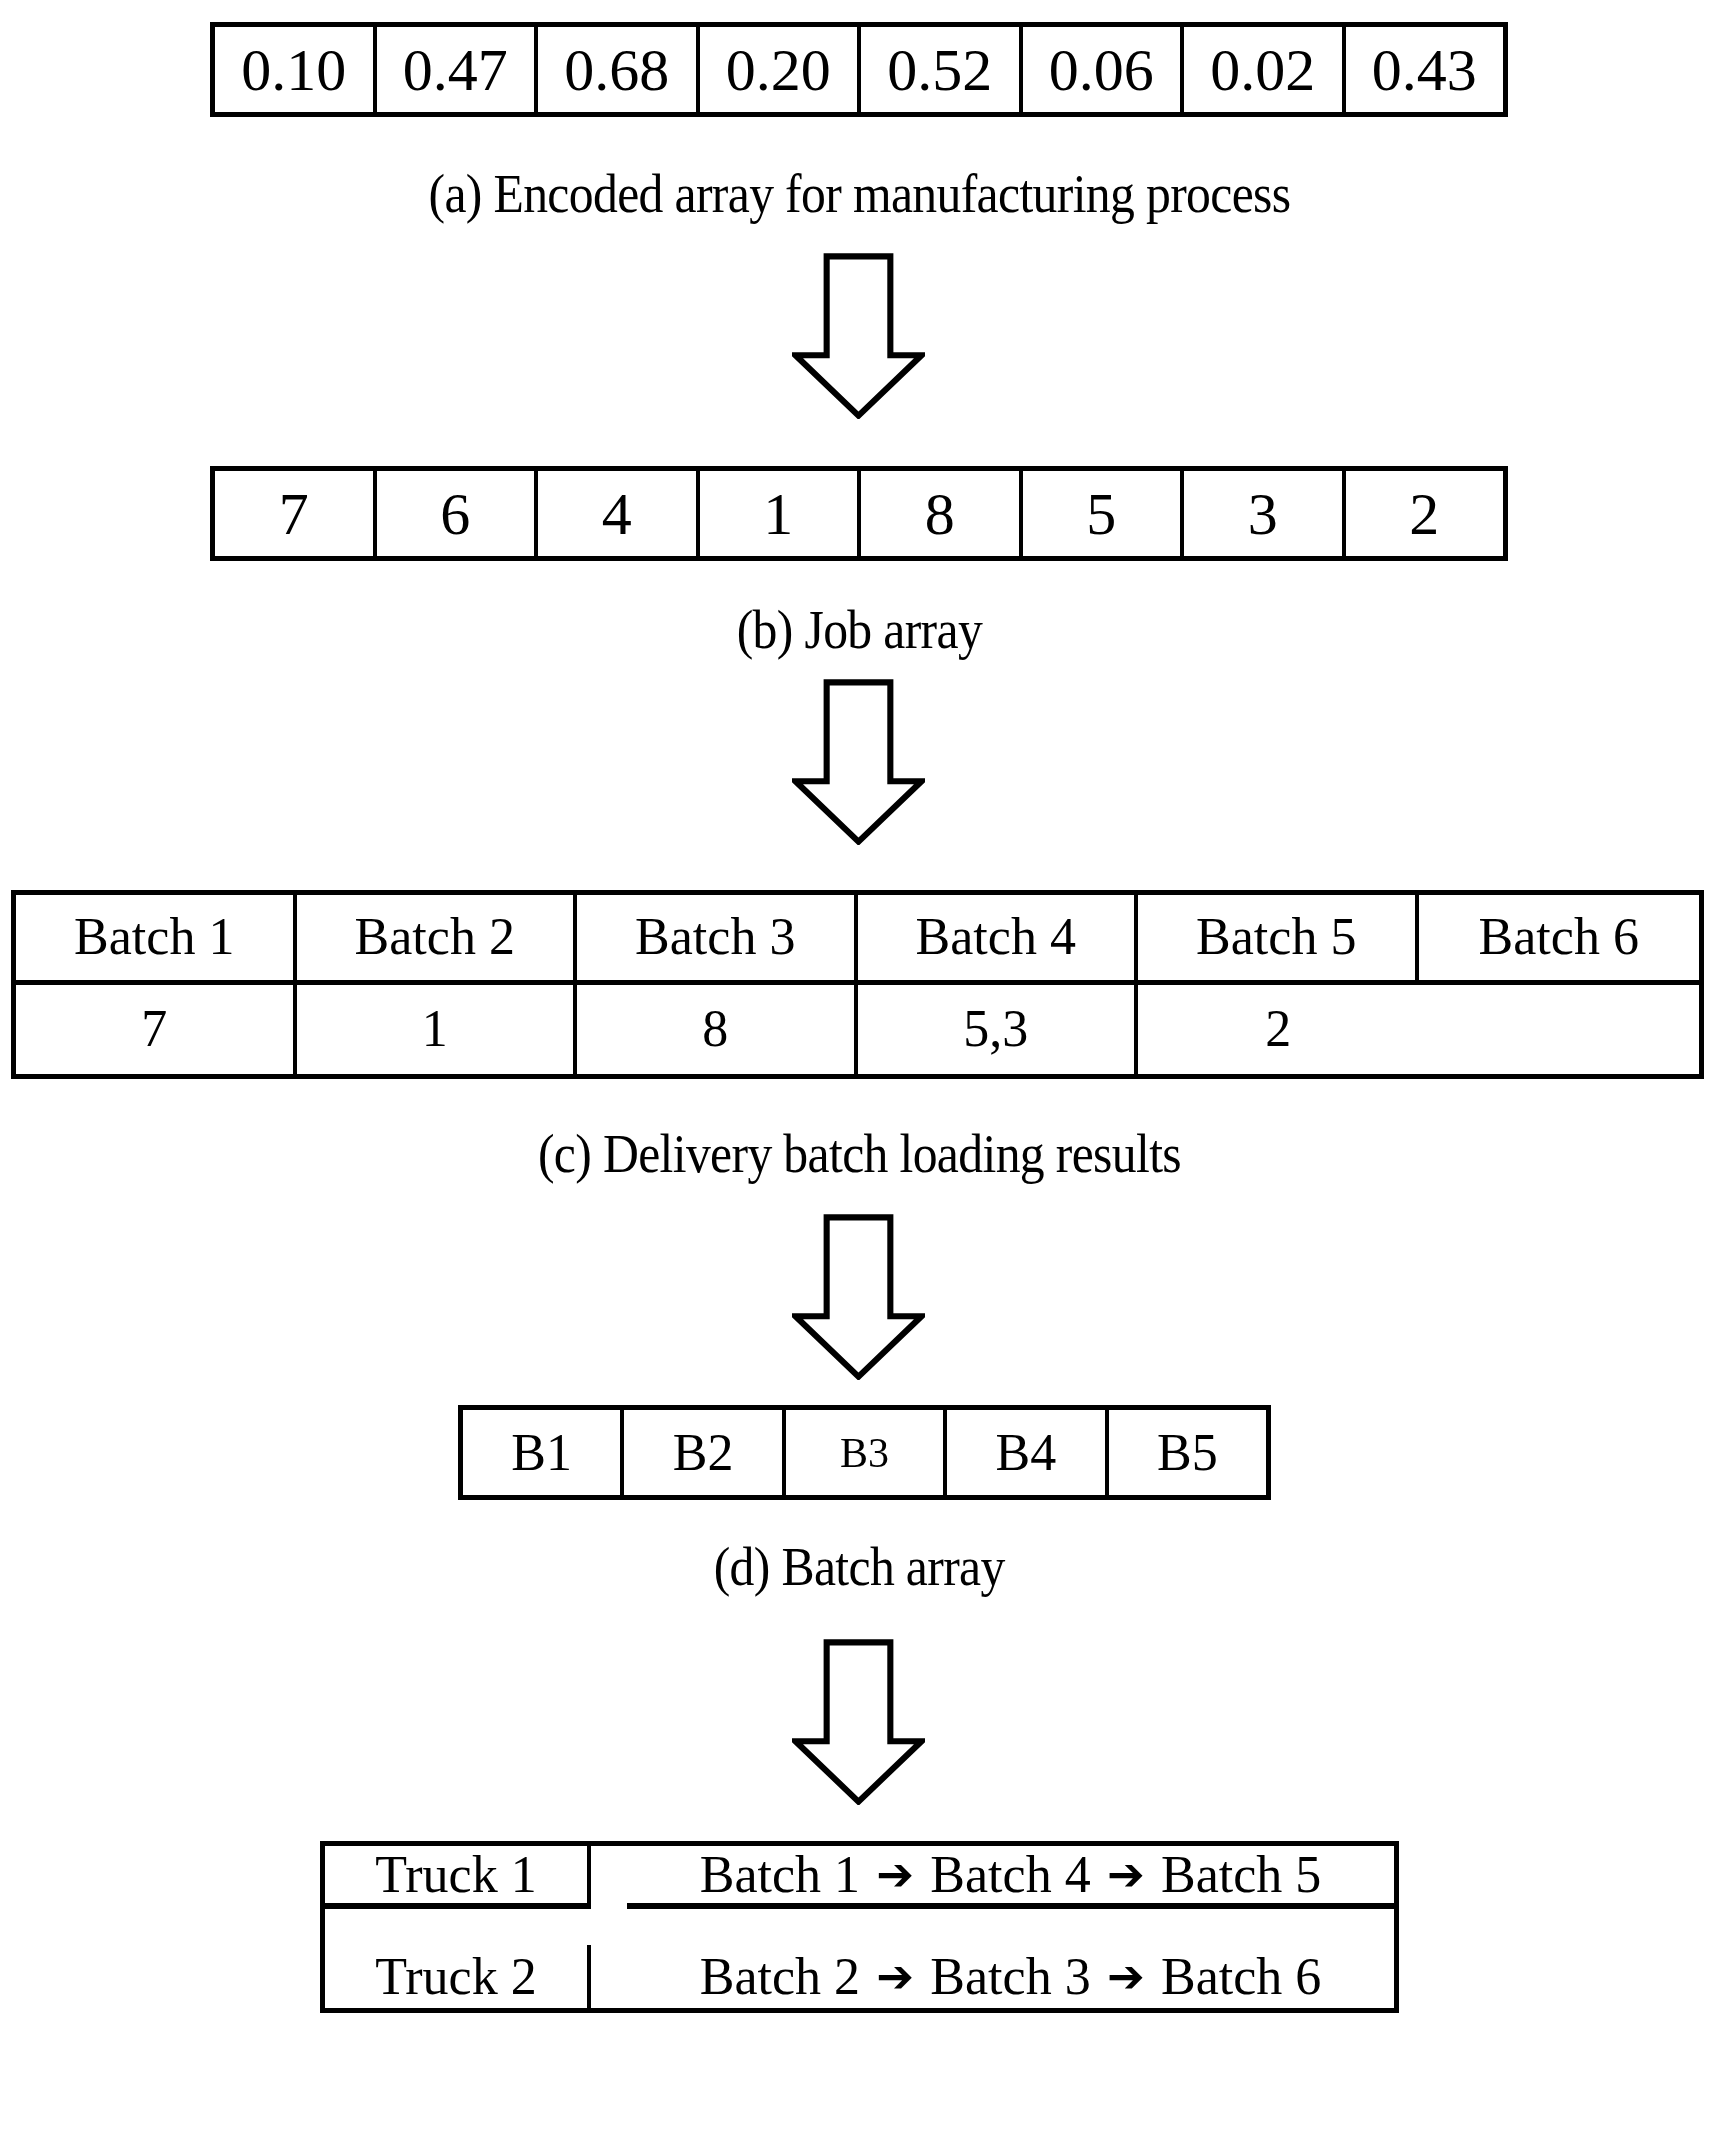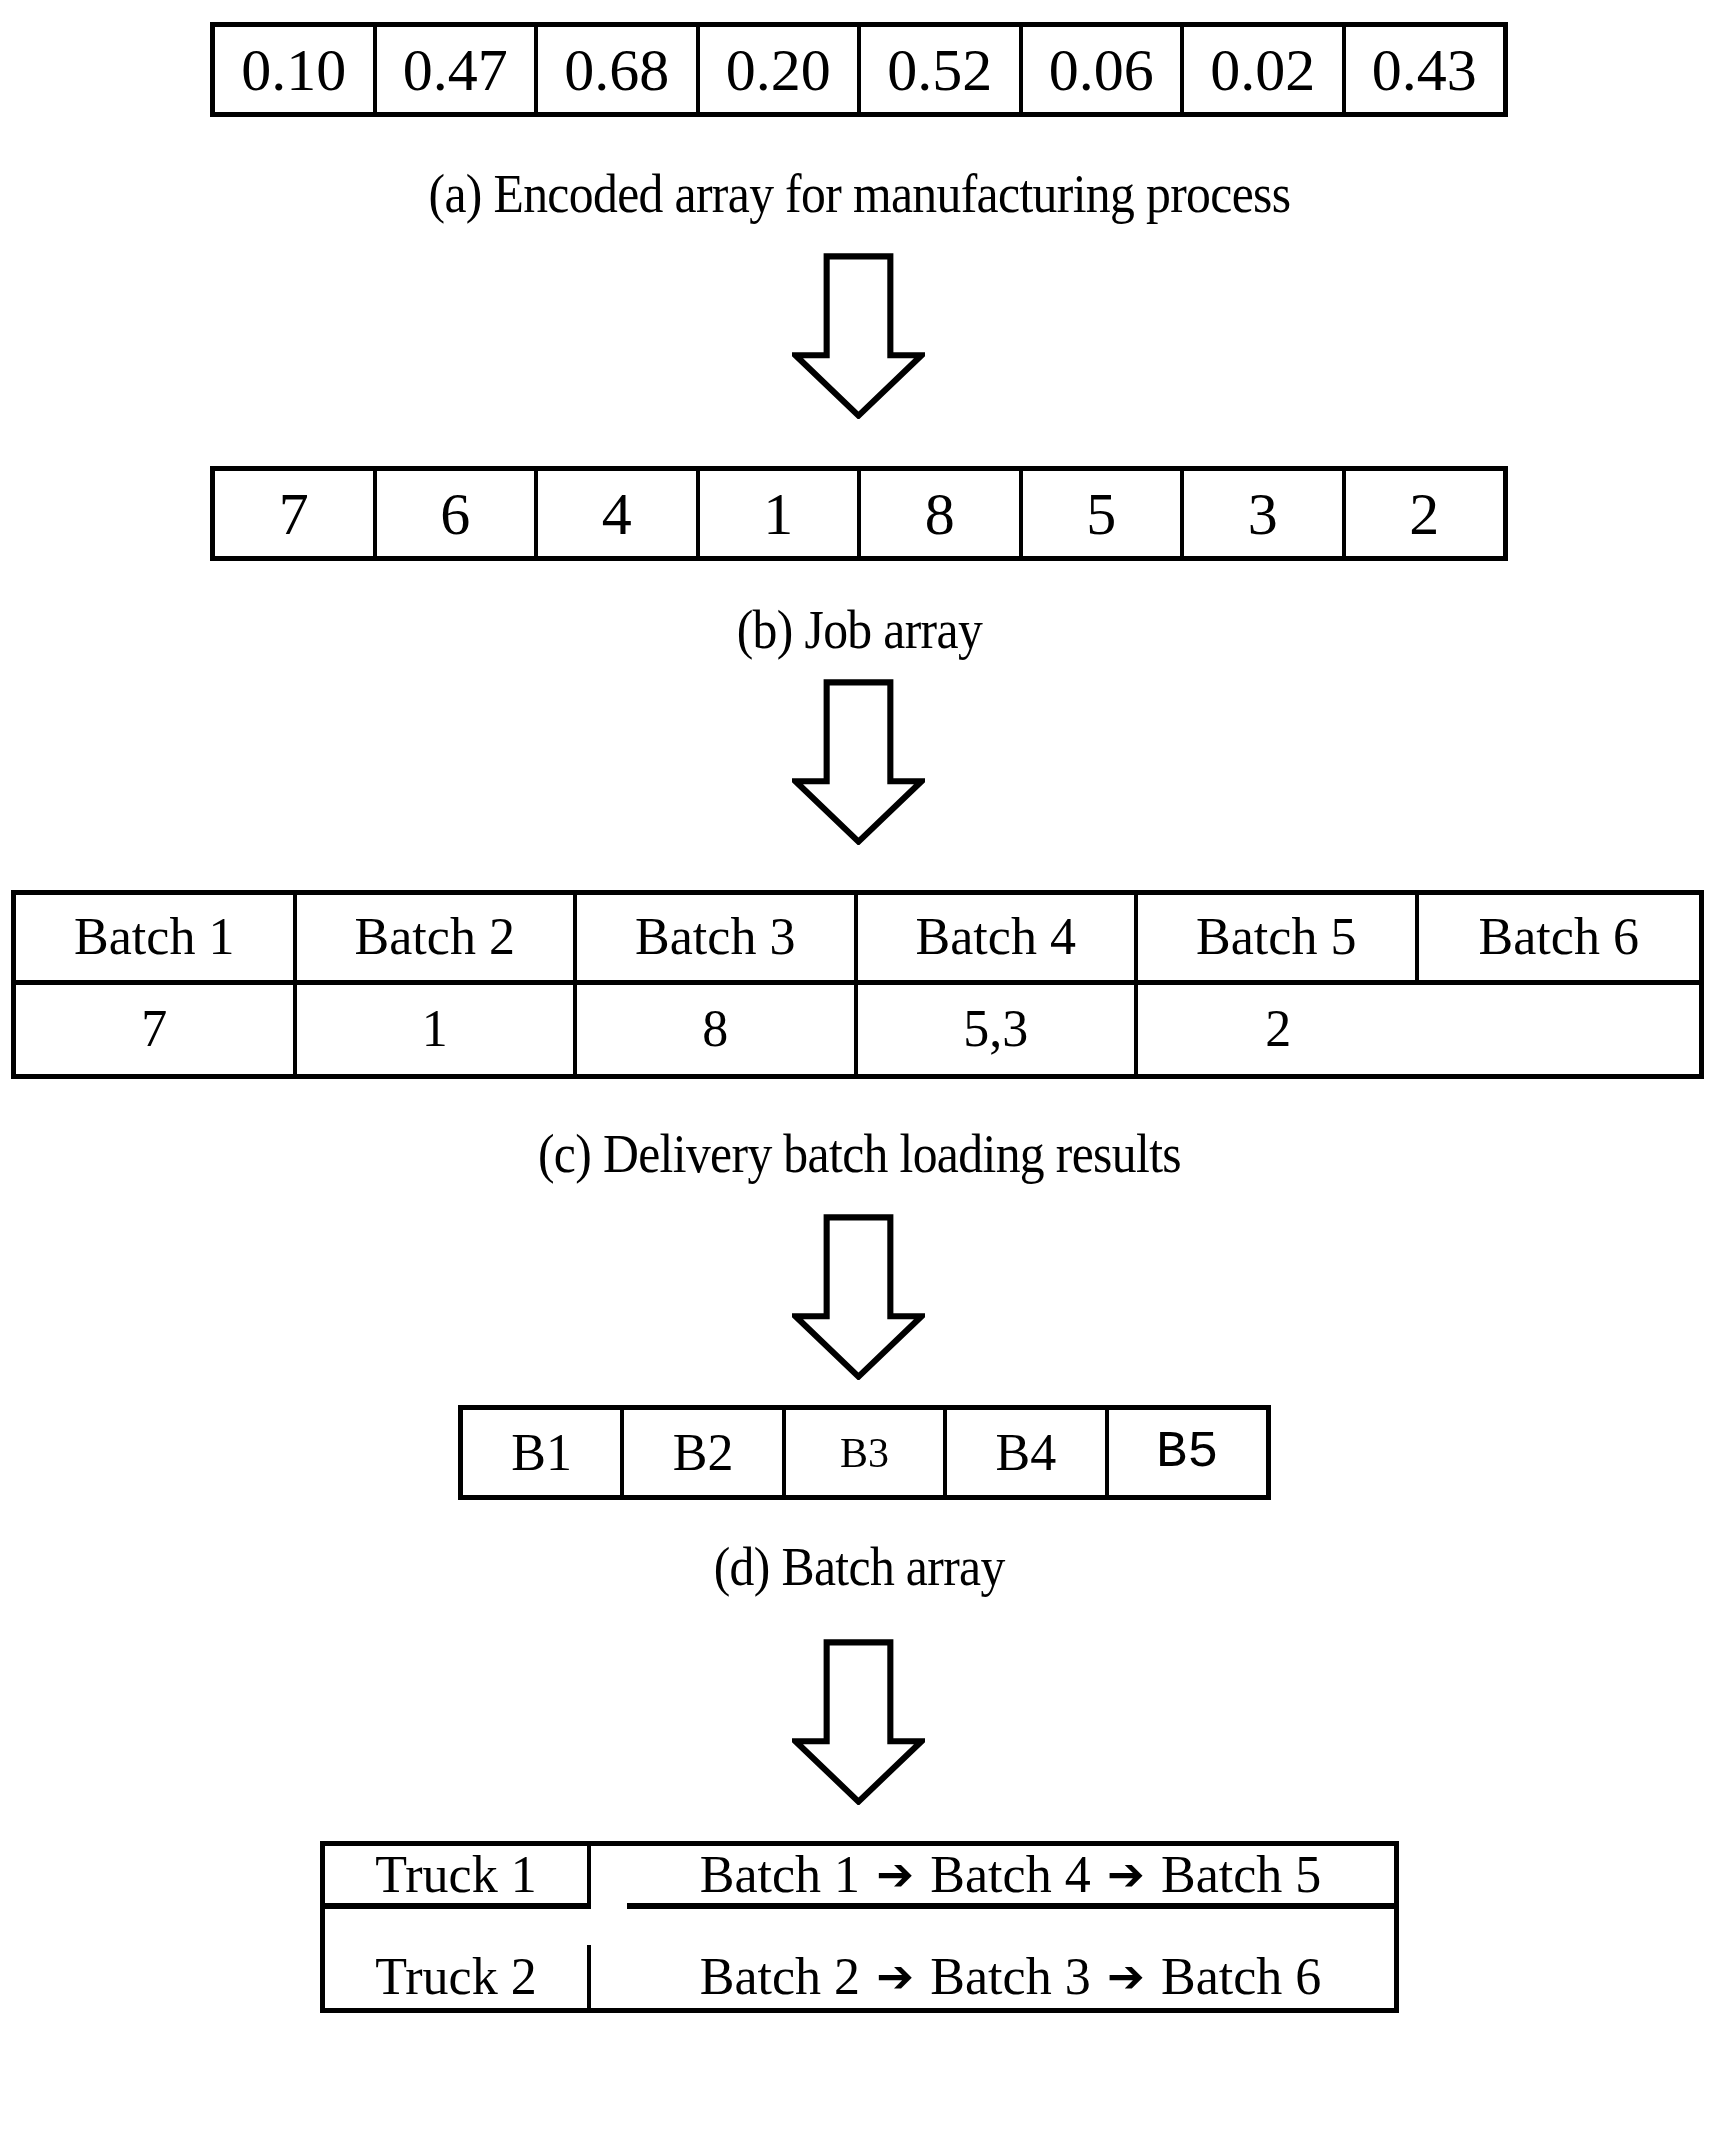--- a/index.html
+++ b/index.html
@@ -153,21 +153,21 @@
 
   <svg class="down-arrow" style="left:792px; top:1214px;" width="133" height="166" viewBox="0 0 196 245">
     <polygon points="51,5 145,5 145,151 191,151 98,240 5,151 51,151" fill="#ffffff" stroke="#000000" stroke-width="9"></polygon>
   </svg>
 
   <div class="array-table" style="left:458px; top:1405px; width:813px; height:95px;">
     <div class="cell" style="font-size:52px;">B1</div>
     <div class="cell" style="font-size:52px;">B2</div>
     <div class="cell" style="font-size:42px;font-family:Liberation Serif, serif;">B3</div>
     <div class="cell" style="font-size:52px;">B4</div>
-    <div class="cell" style="font-size:52px;font-family:Liberation Mono, monospace;">B5</div>
+    <div class="cell" style="font-size:52px;">B5</div>
   </div>
   <div class="caption" style="top:1533px;">
     <span class="condensed">(d) Batch array</span>
   </div>
 
   <svg class="down-arrow" style="left:792px; top:1639px;" width="133" height="166" viewBox="0 0 196 245">
     <polygon points="51,5 145,5 145,151 191,151 98,240 5,151 51,151" fill="#ffffff" stroke="#000000" stroke-width="9"></polygon>
   </svg>
 
   <div class="truck-table" style="left:320px; top:1841px; width:1079px; height:172px;gap:36px;">

